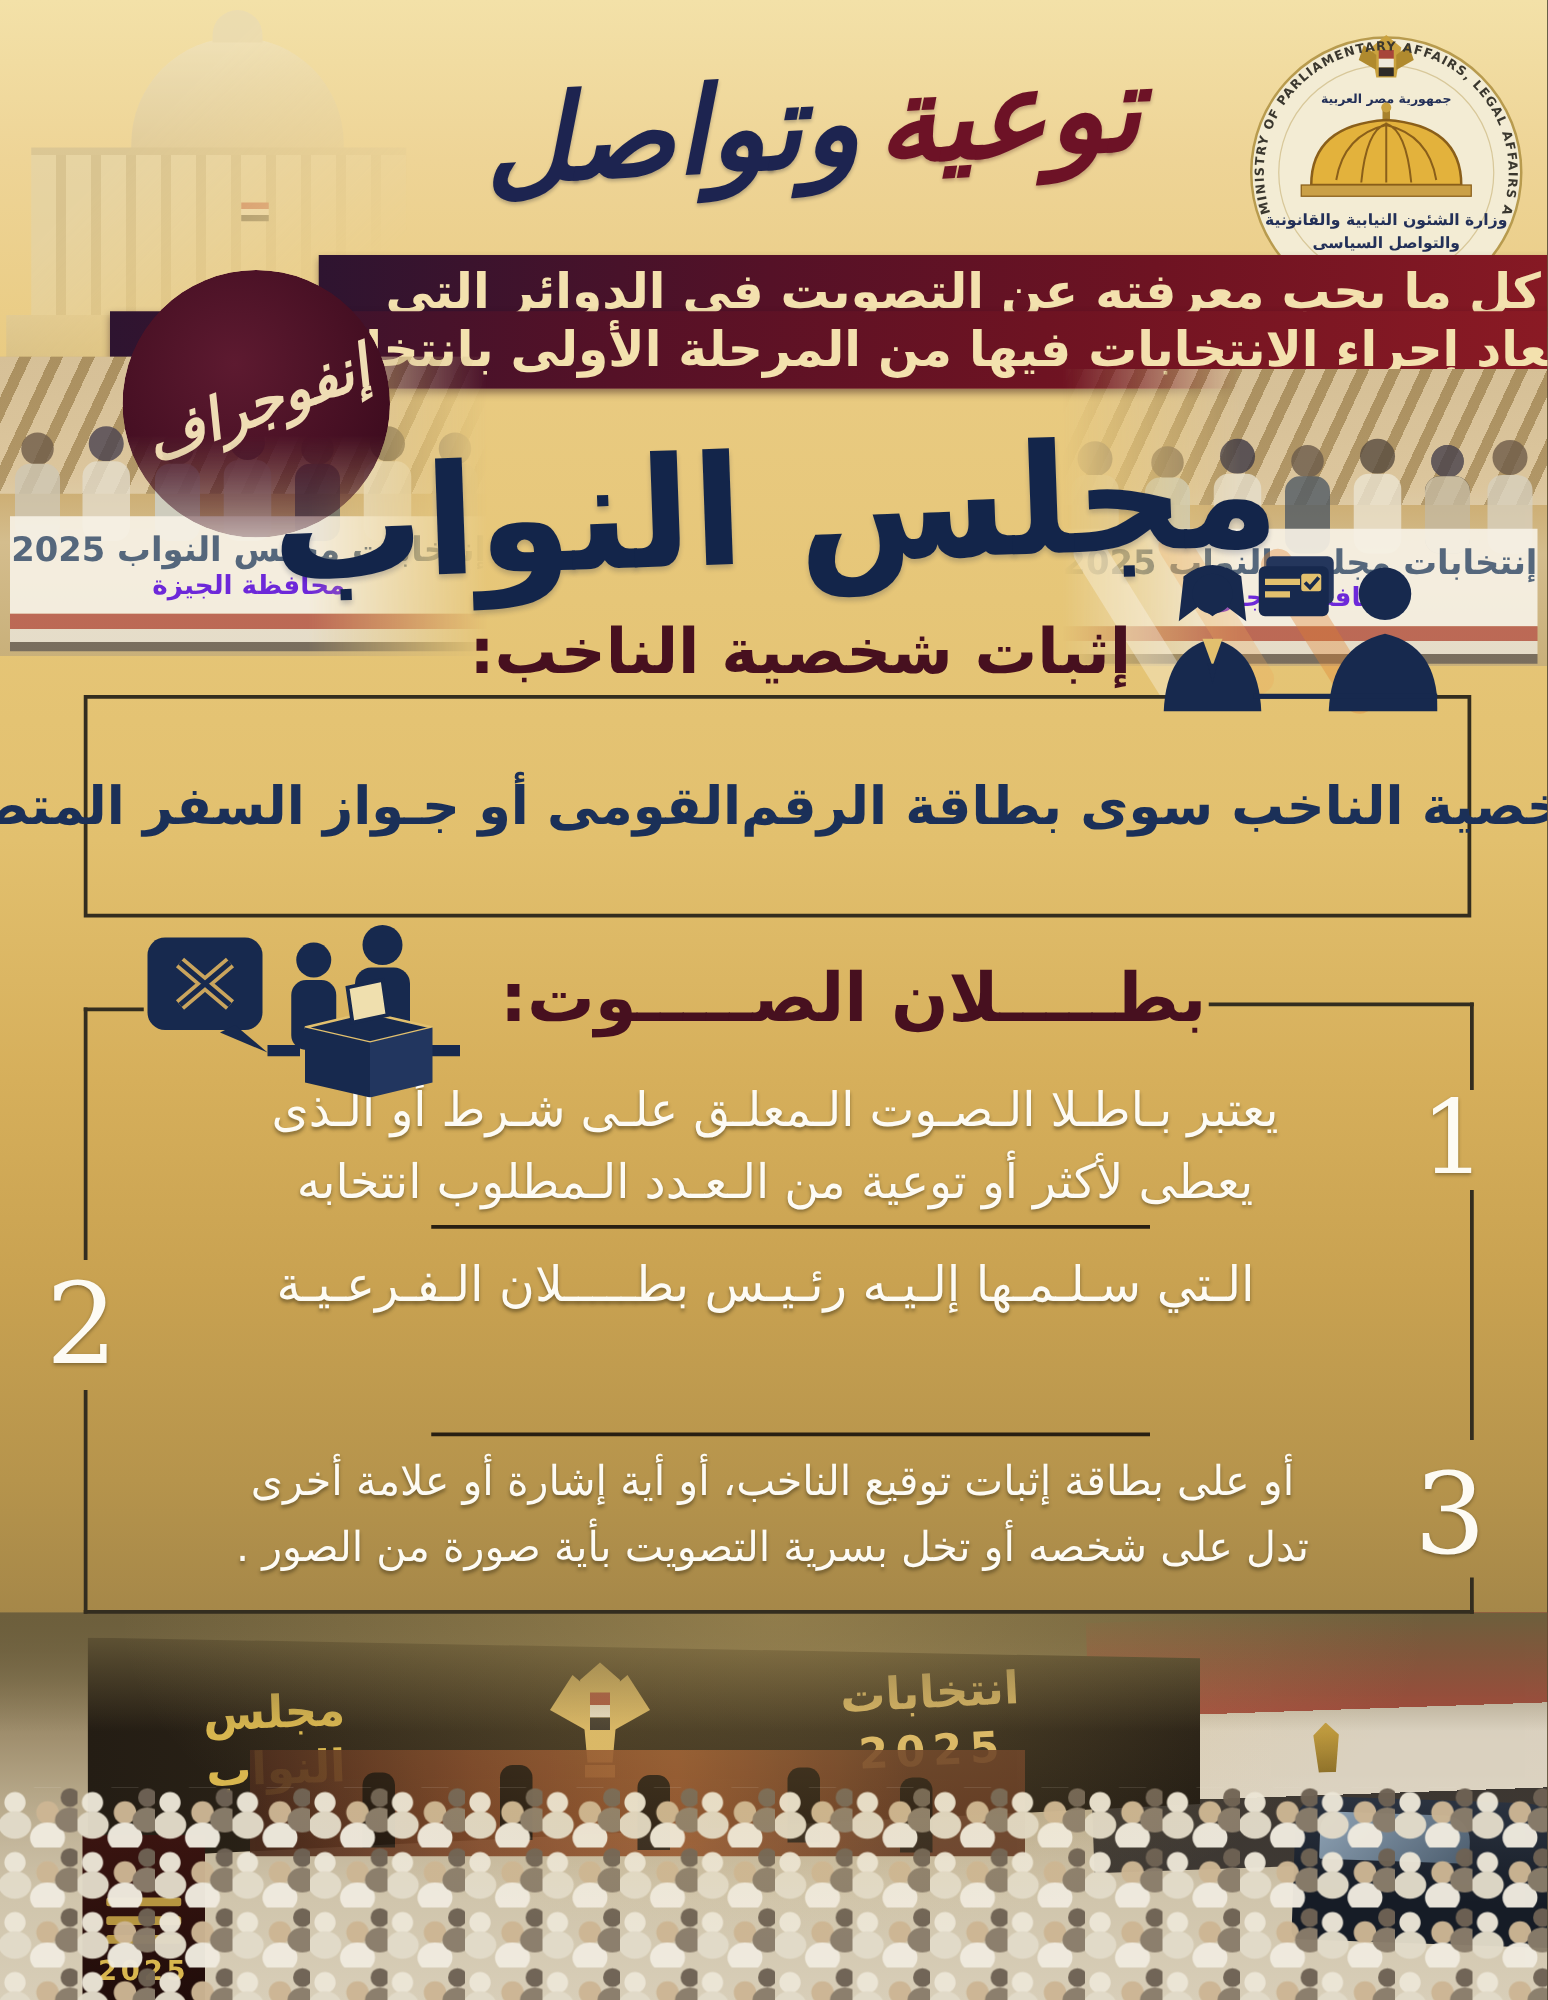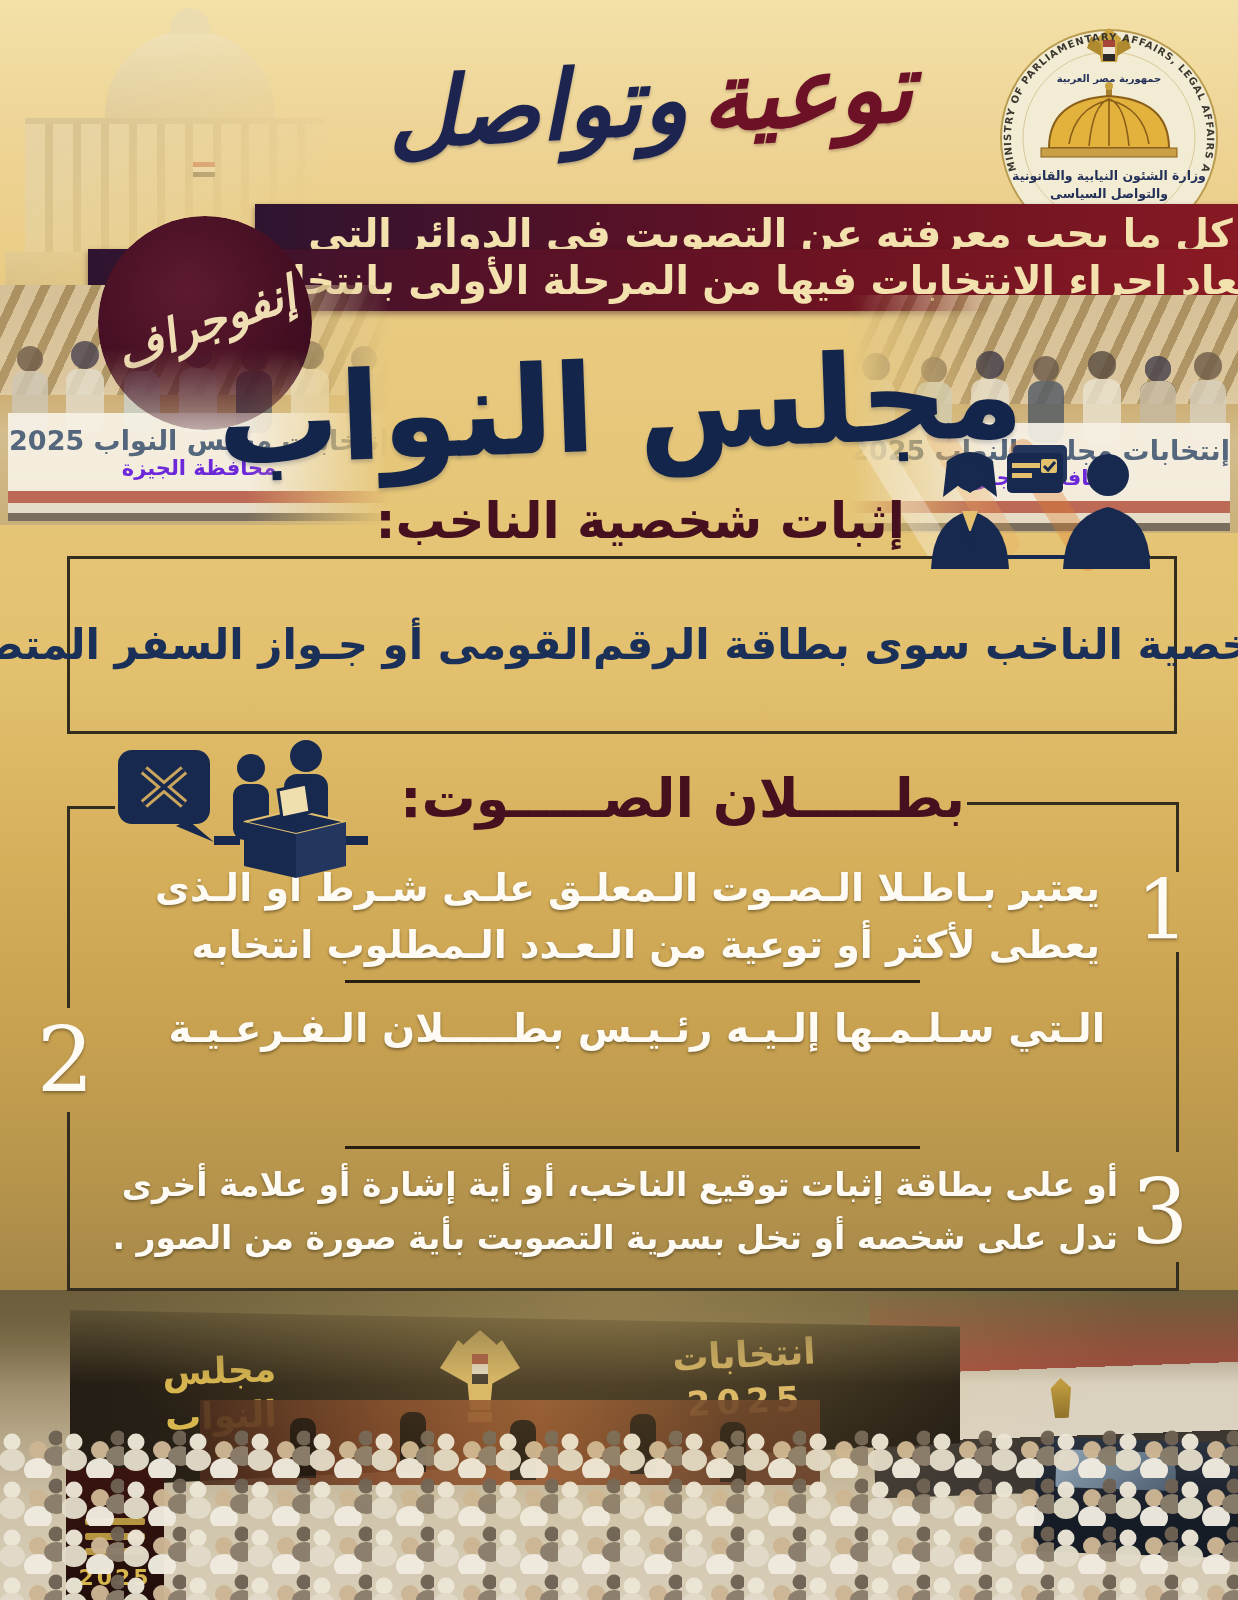--- a/index.html
+++ b/index.html
@@ -85,21 +85,21 @@
   .heading1{left:340px;top:492px;width:565px;height:62px;font-size:50px;text-align:right;z-index:6;}
   .idicons{left:915px;top:443px;width:235px;height:130px;z-index:6;}
   .box1{left:67px;top:556px;width:1104px;height:172px;border:3px solid #332d1f;
     display:flex;flex-direction:row;align-items:center;justify-content:center;direction:rtl;
     color:#1b3058;font-weight:bold;font-size:42px;line-height:1.6;white-space:nowrap;z-index:3;}
 
   
   .heading2{left:395px;top:756px;width:575px;height:84px;font-size:54px;display:flex;align-items:center;justify-content:center;}
   .ballot-icon{left:110px;top:738px;width:290px;height:140px;z-index:6;}
   .seg{background:#332d1f;z-index:2;}
-  .pt{color:#fdfbf4;font-weight:bold;text-align:right;direction:rtl;line-height:1.5;
+  .pt{color:#fdfbf4;font-weight:normal;text-align:center;direction:rtl;line-height:1.5;
     text-shadow:0 2px 3px rgba(40,30,10,.45);white-space:nowrap;z-index:3;}
   .p1{left:140px;top:860px;width:960px;font-size:38px;}
   .p2{left:120px;top:1000px;width:985px;font-size:39px;}
   .p3{left:118px;top:1158px;width:1000px;font-size:33px;line-height:1.62;}
   .num{font-family:"DejaVu Serif",serif;color:#fdfbf4;display:flex;align-items:center;justify-content:center;
     text-shadow:0 2px 3px rgba(40,30,10,.4);z-index:4;}
   .n1{left:1125px;top:864px;width:75px;height:92px;font-size:82px;}
   .n2{left:28px;top:1006px;width:75px;height:106px;font-size:90px;}
   .n3{left:1120px;top:1156px;width:80px;height:110px;font-size:90px;}
   .divider{height:3px;width:575px;left:345px;background:#281f12;z-index:2;}

